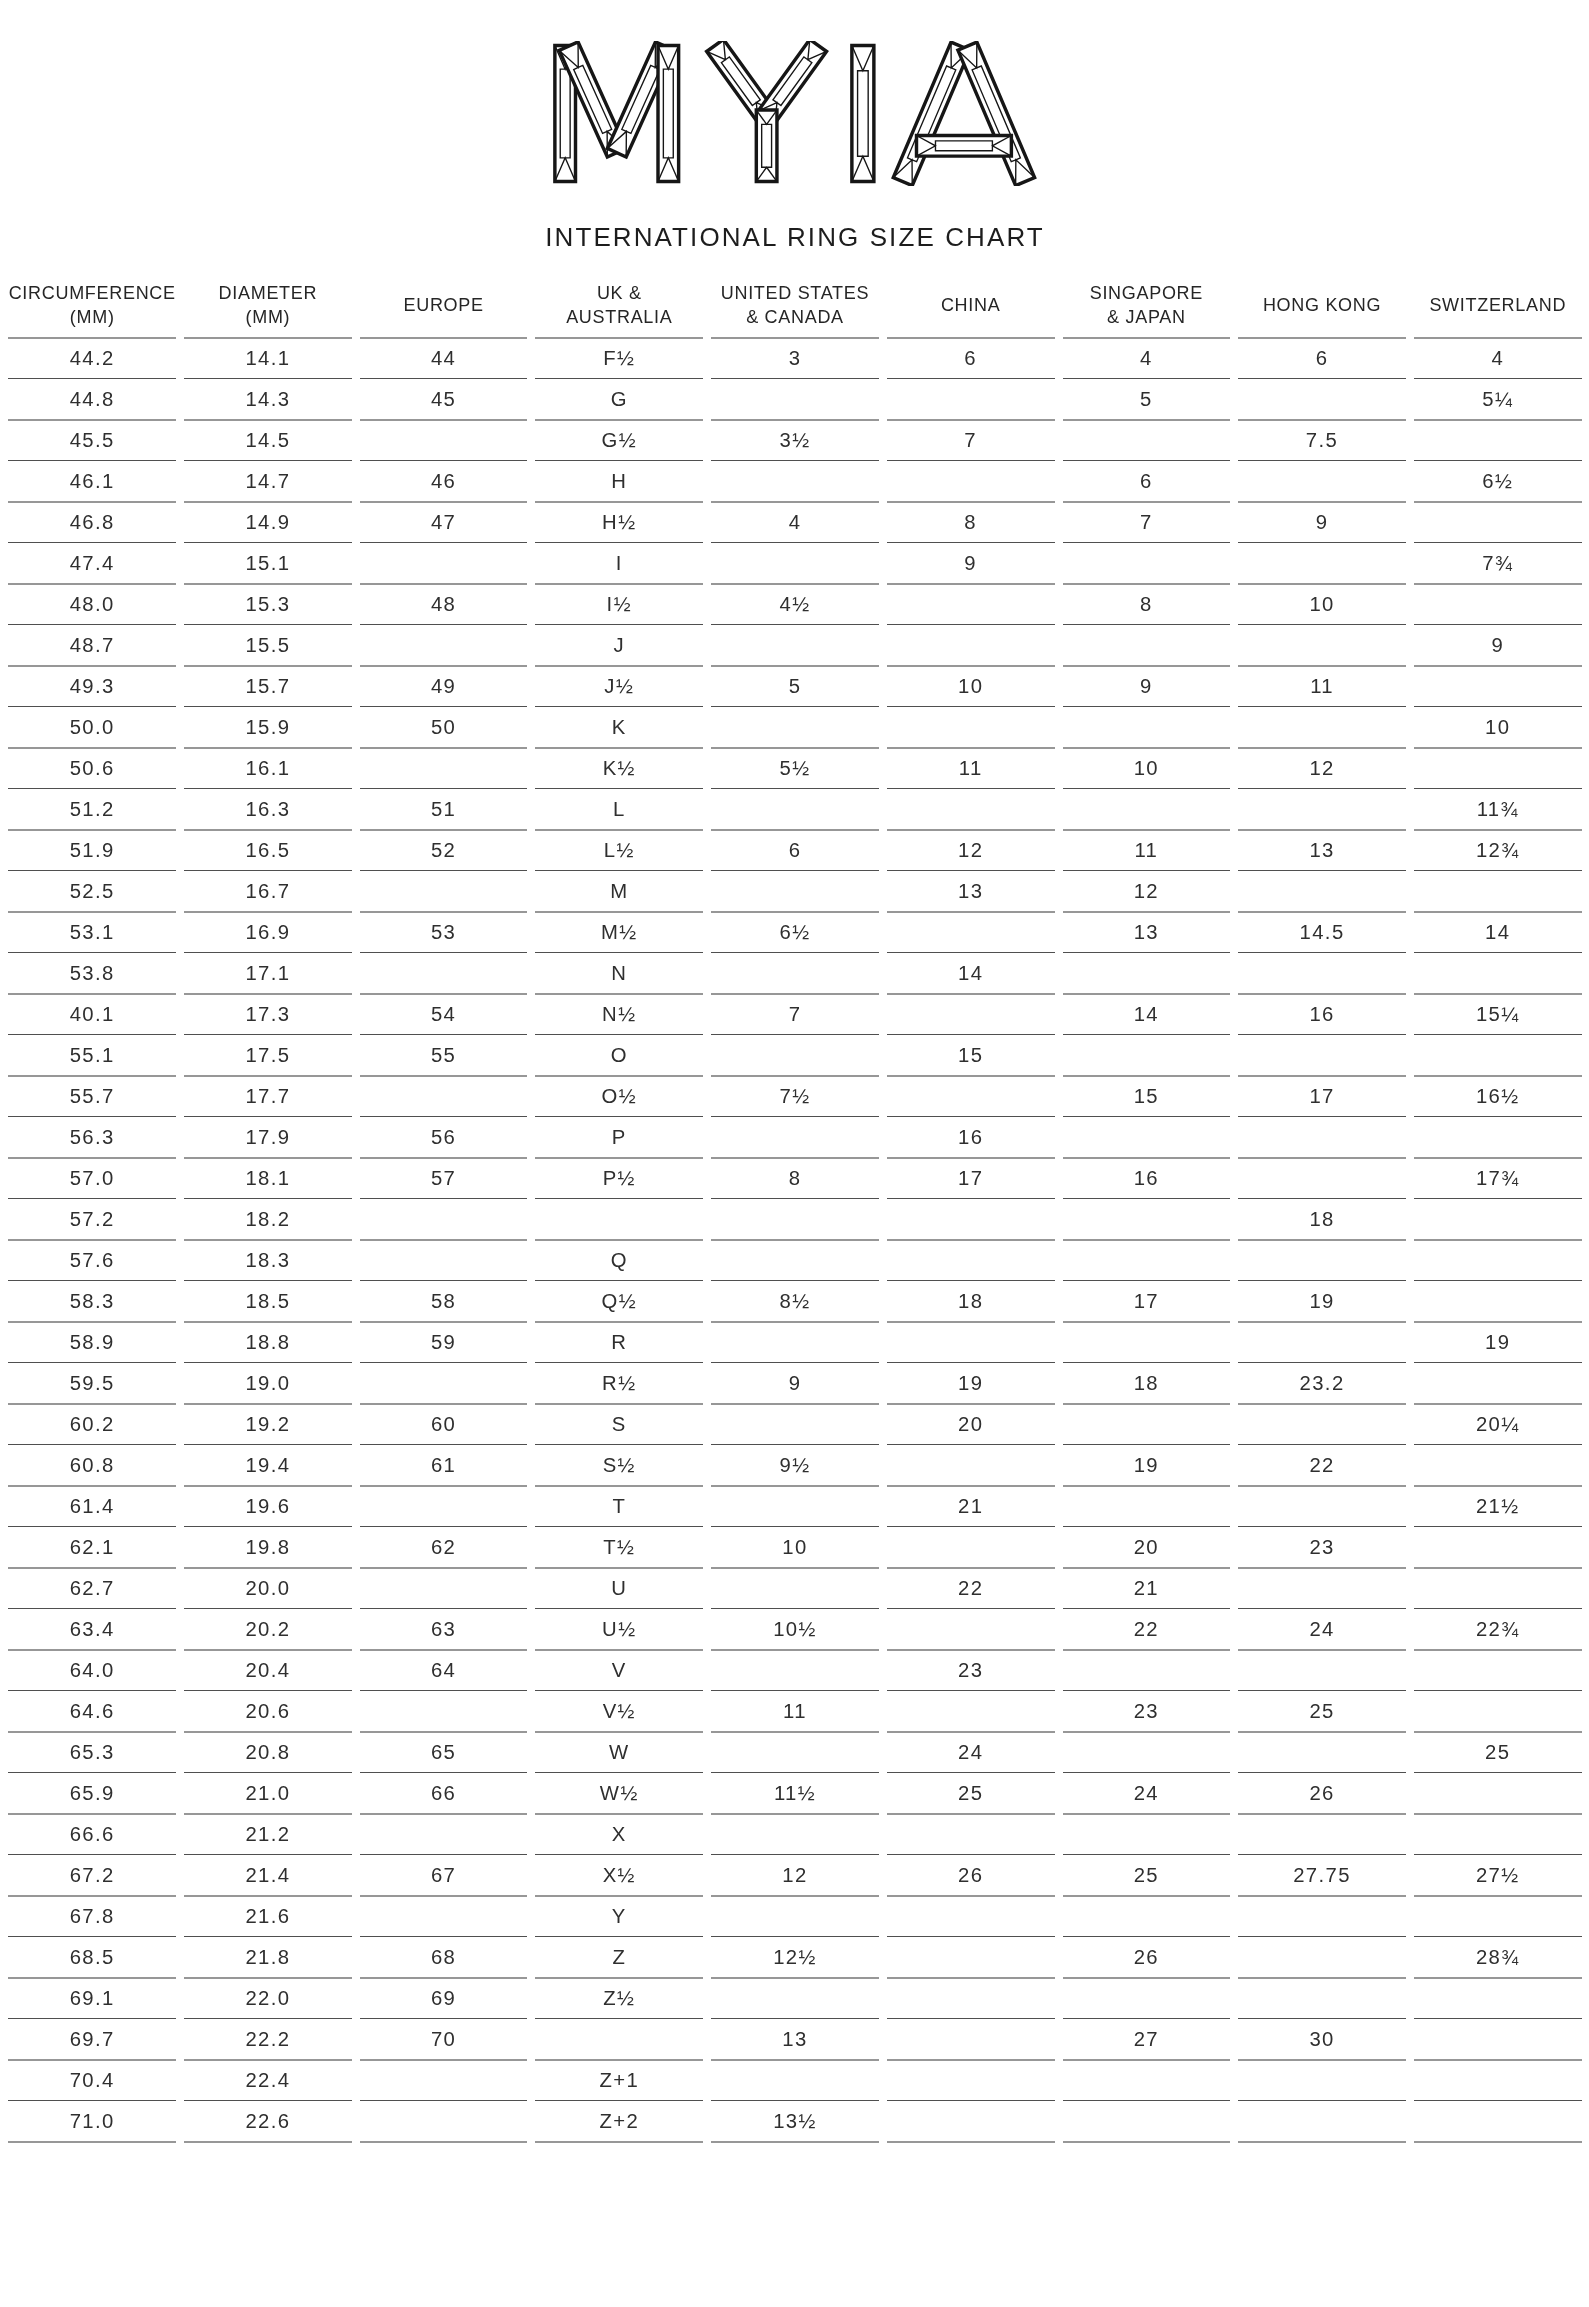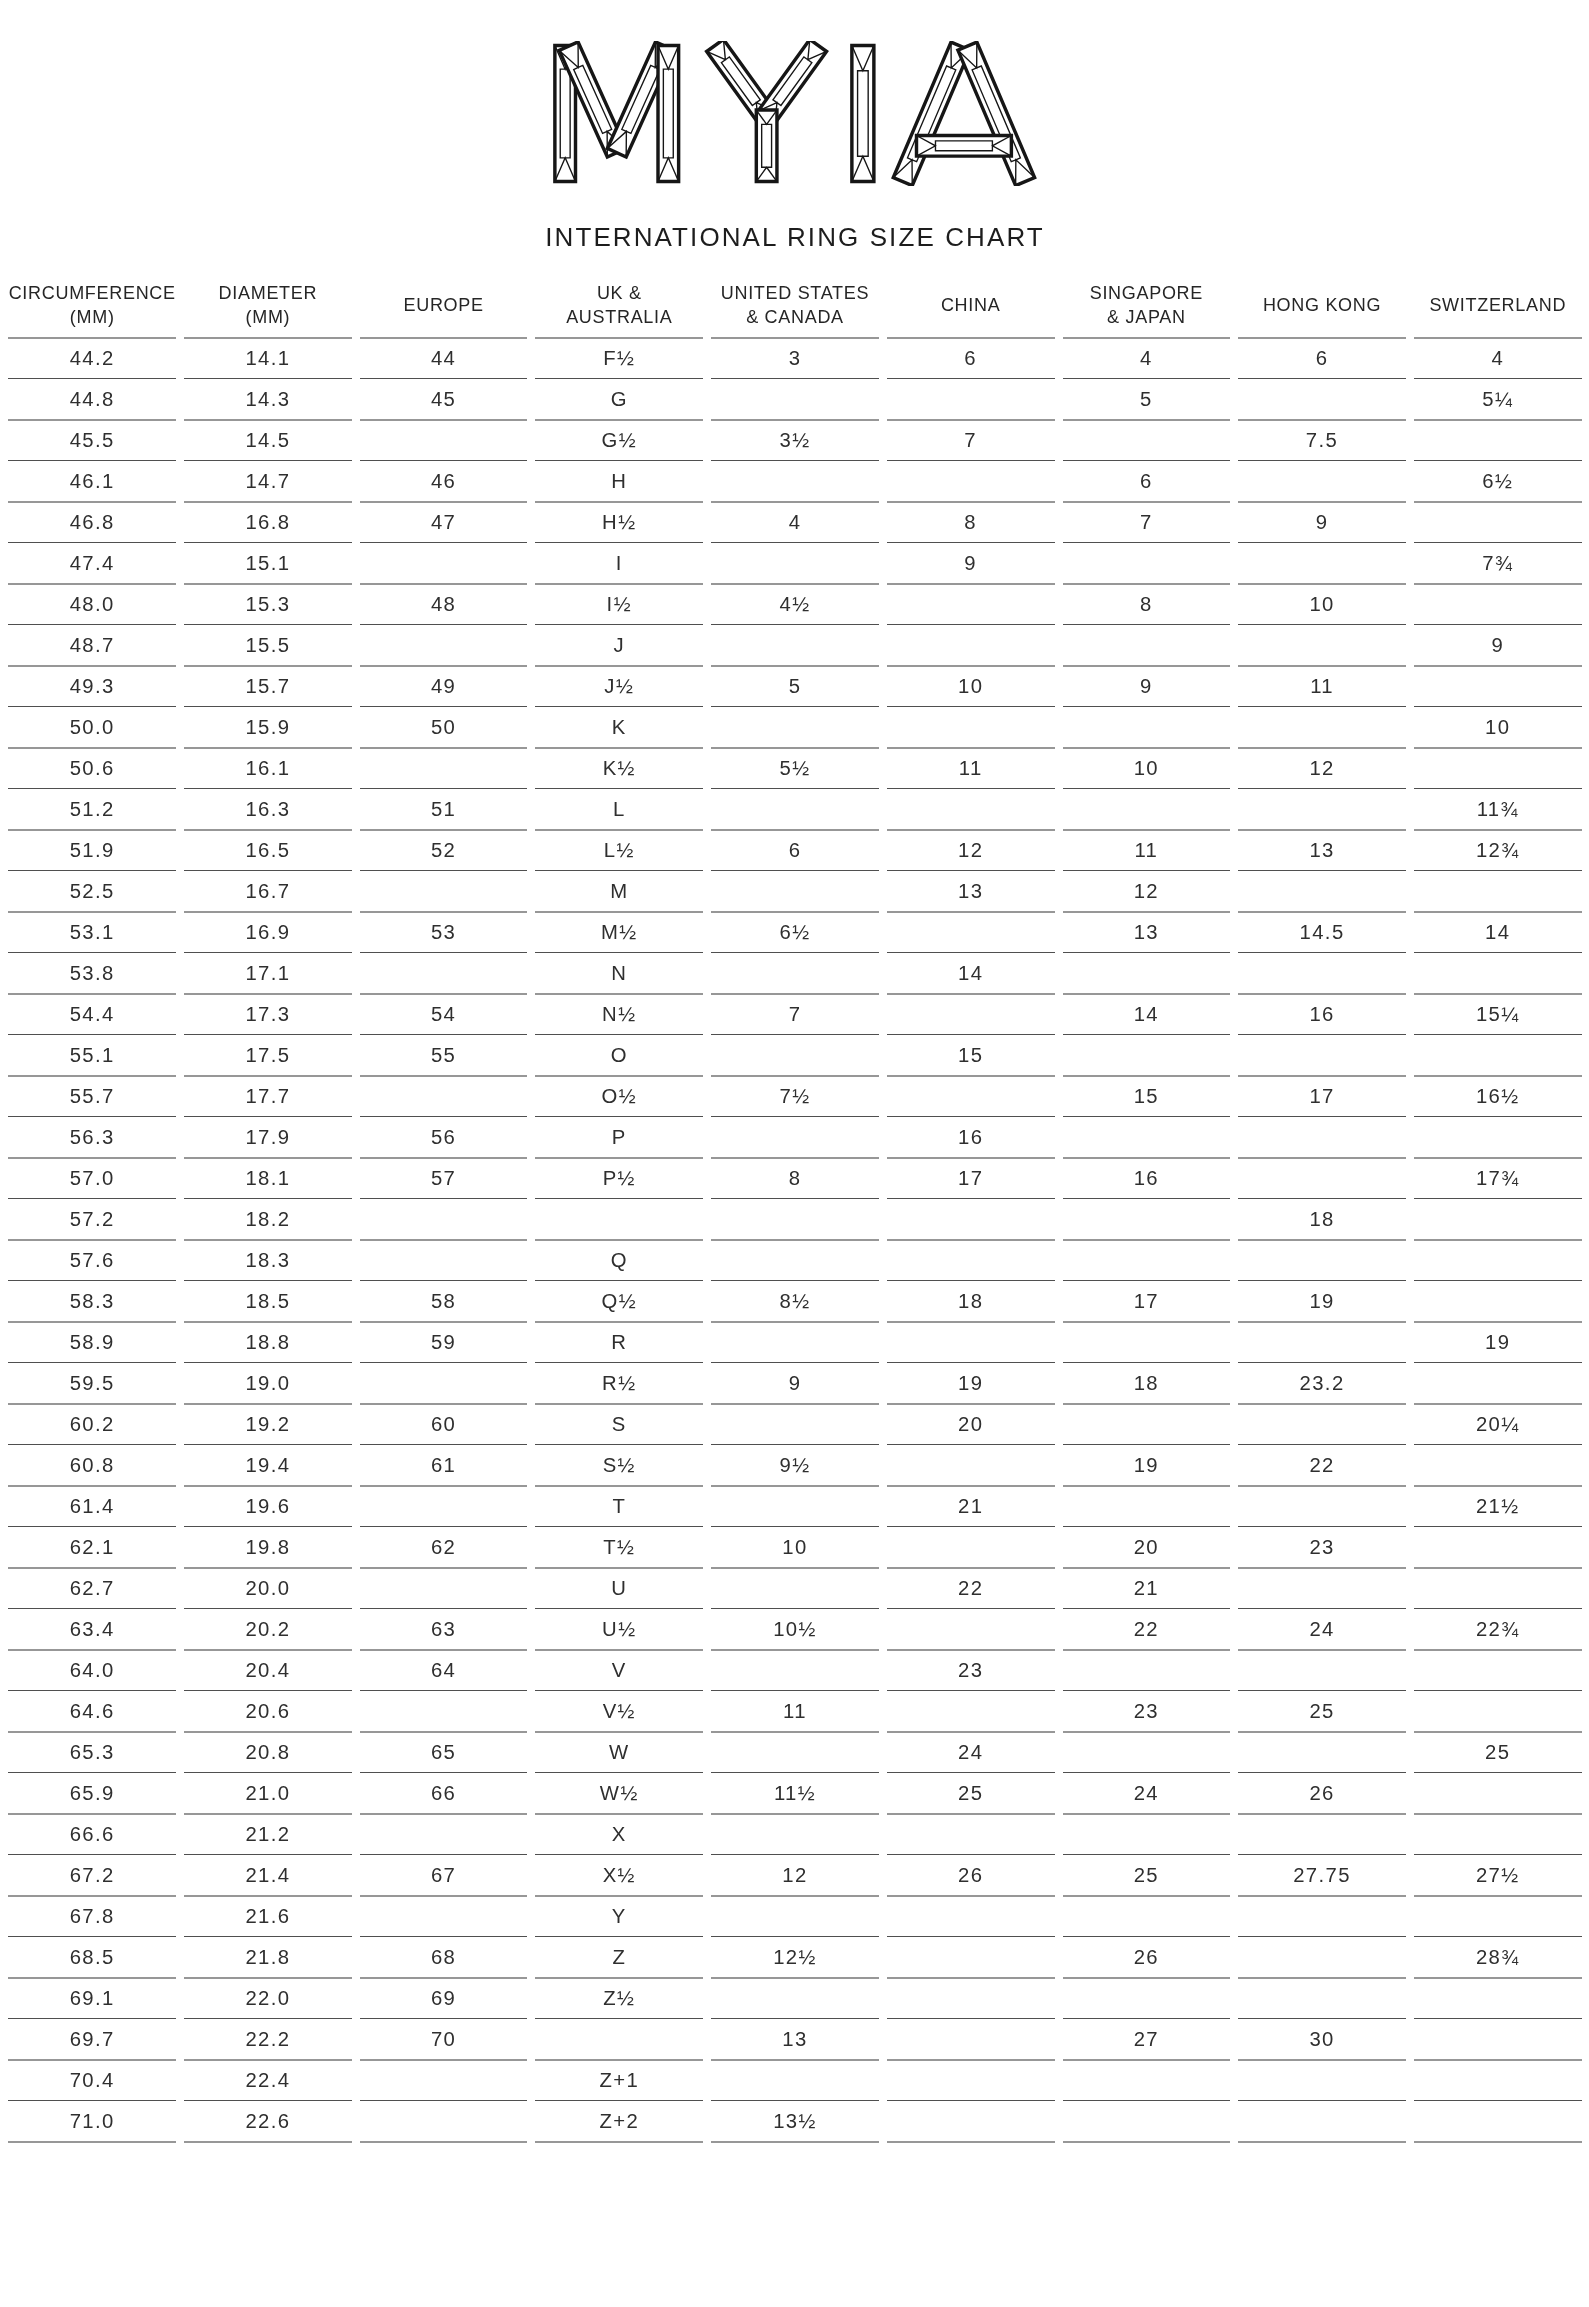--- a/index.html
+++ b/index.html
@@ -163,21 +163,21 @@
       <div class="cell sep-thin">46.1</div>
       <div class="cell sep-thin">14.7</div>
       <div class="cell sep-thin">46</div>
       <div class="cell sep-thin">H</div>
       <div class="cell sep-thin"></div>
       <div class="cell sep-thin"></div>
       <div class="cell sep-thin">6</div>
       <div class="cell sep-thin"></div>
       <div class="cell sep-thin">6½</div>
       <div class="cell sep-thick">46.8</div>
-      <div class="cell sep-thick">16.8</div>
+      <div class="cell sep-thick">14.9</div>
       <div class="cell sep-thick">47</div>
       <div class="cell sep-thick">H½</div>
       <div class="cell sep-thick">4</div>
       <div class="cell sep-thick">8</div>
       <div class="cell sep-thick">7</div>
       <div class="cell sep-thick">9</div>
       <div class="cell sep-thick"></div>
       <div class="cell sep-thin">47.4</div>
       <div class="cell sep-thin">15.1</div>
       <div class="cell sep-thin"></div>
@@ -270,21 +270,21 @@
       <div class="cell sep-thick">14</div>
       <div class="cell sep-thin">53.8</div>
       <div class="cell sep-thin">17.1</div>
       <div class="cell sep-thin"></div>
       <div class="cell sep-thin">N</div>
       <div class="cell sep-thin"></div>
       <div class="cell sep-thin">14</div>
       <div class="cell sep-thin"></div>
       <div class="cell sep-thin"></div>
       <div class="cell sep-thin"></div>
-      <div class="cell sep-thick">54.4</div>
+      <div class="cell sep-thick">40.1</div>
       <div class="cell sep-thick">17.3</div>
       <div class="cell sep-thick">54</div>
       <div class="cell sep-thick">N½</div>
       <div class="cell sep-thick">7</div>
       <div class="cell sep-thick"></div>
       <div class="cell sep-thick">14</div>
       <div class="cell sep-thick">16</div>
       <div class="cell sep-thick">15¼</div>
       <div class="cell sep-thin">55.1</div>
       <div class="cell sep-thin">17.5</div>

